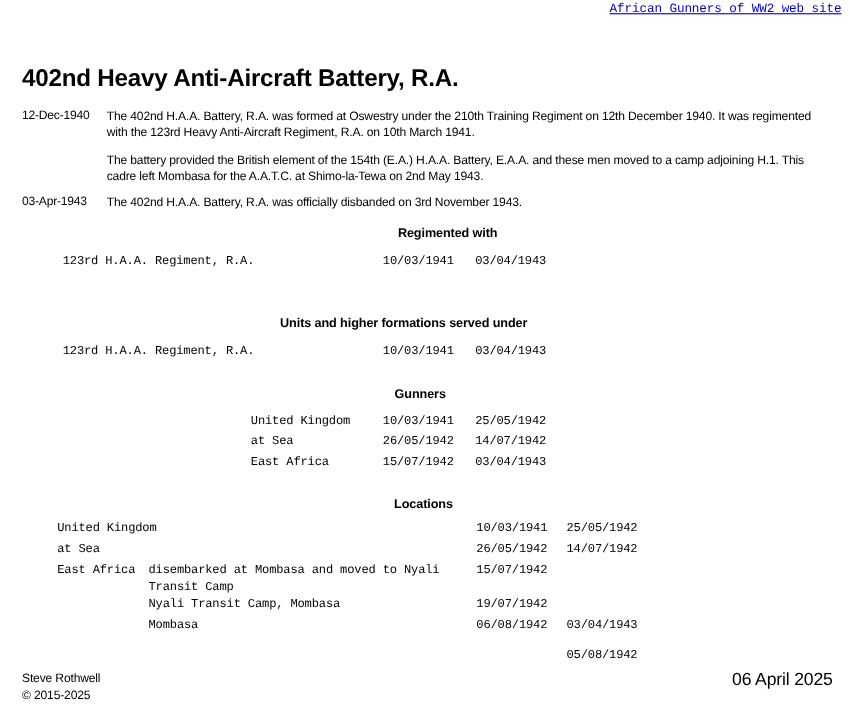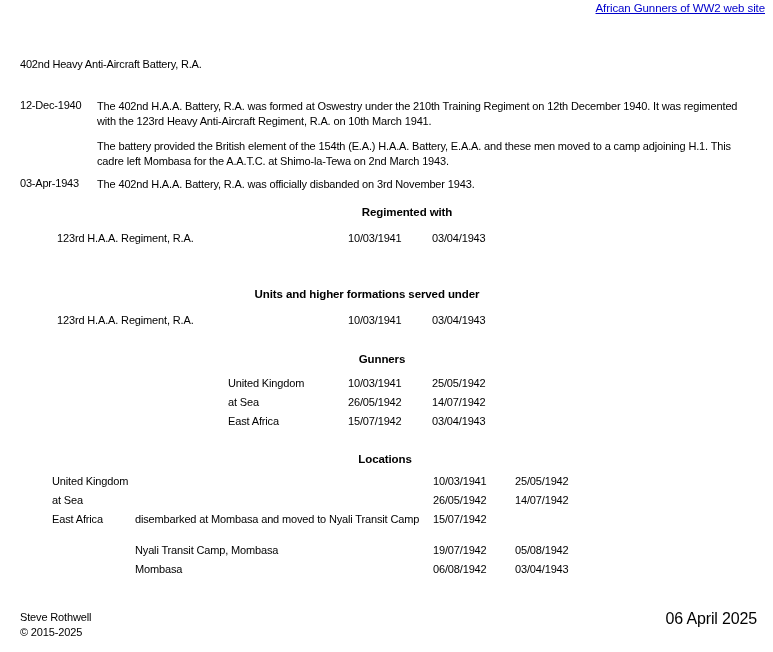--- a/index.html
+++ b/index.html
@@ -21,36 +21,37 @@
     width: 773px;
     height: 652px;
   }
 
   
   .topbar {
     position: absolute;
     top: 2px;
     right: 8px;
     text-align: right;
+    font-family: Liberation Mono, monospace;
   }
   .site-link {
     color: #0000cc;
     text-decoration: underline;
     font-size: 11.5px;
     letter-spacing: -0.1px;
     cursor: pointer;
   }
 
   
   .page-title {
     position: absolute;
     left: 20px;
     top: 58px;
-    font-size: 11px;
-    font-weight: normal;
+    font-size: 22px;
+    font-weight: bold;
     letter-spacing: -0.2px;
     margin: 0;
   }
 
   
   .history {
     position: absolute;
     left: 20px;
     top: 99px;
     width: 740px;
@@ -93,20 +94,21 @@
   }
 
   
   .rowblock { position: absolute; }
   .drow {
     position: relative;
     height: 19px;
     white-space: nowrap;
     font-size: 11px;
     letter-spacing: -0.15px;
+    font-family: Liberation Mono, monospace;
   }
   .cell { position: absolute; top: 0; }
 
   
   .footer-left {
     position: absolute;
     left: 20px;
     top: 610px;
     font-size: 11px;
     line-height: 15px;
@@ -130,21 +132,21 @@
     <a class="site-link" href="#">African Gunners of WW2 web site</a>
   </div>
 
   <h1 class="page-title">402nd Heavy Anti-Aircraft Battery, R.A.</h1>
 
   <div class="history">
       <div class="entry">
         <div class="entry-date">12-Dec-1940</div>
         <div class="entry-body">
           <p class="entry-para">The 402nd H.A.A. Battery, R.A. was formed at Oswestry under the 210th Training Regiment on 12th December 1940.  It was regimented with the 123rd Heavy Anti-Aircraft Regiment, R.A. on 10th March 1941.</p>
-          <p class="entry-para">The battery provided the British element of the 154th (E.A.) H.A.A. Battery, E.A.A. and these men moved to a camp adjoining H.1.  This cadre left Mombasa for the A.A.T.C. at Shimo-la-Tewa on 2nd March 1943.</p>
+          <p class="entry-para">The battery provided the British element of the 154th (E.A.) H.A.A. Battery, E.A.A. and these men moved to a camp adjoining H.1.  This cadre left Mombasa for the A.A.T.C. at Shimo-la-Tewa on 2nd May 1943.</p>
         </div>
       </div>
       <div class="entry">
         <div class="entry-date">03-Apr-1943</div>
         <div class="entry-body">
           <p class="entry-para">The 402nd H.A.A. Battery, R.A. was officially disbanded on 3rd November 1943.</p>
         </div>
       </div>
     </div>
 
@@ -202,21 +204,21 @@
       <div class="drow" style="height: 31px;">
         <div class="cell" style="left: 52px; line-height: 15px;">East Africa</div>
         <div class="cell" style="left: 135px; width: 285px; white-space: normal; line-height: 15px;">disembarked at Mombasa and moved to Nyali Transit Camp</div>
         <div class="cell" style="left: 433px; line-height: 15px;">15/07/1942</div>
         <div class="cell" style="left: 515px; line-height: 15px;"></div>
       </div>
       <div class="drow" style="height: 19px; padding-left: 24px;">
         <div class="cell" style="left: 52px; line-height: 15px;"></div>
         <div class="cell" style="left: 135px; width: 285px; white-space: normal; line-height: 15px;">Nyali Transit Camp, Mombasa</div>
         <div class="cell" style="left: 433px; line-height: 15px;">19/07/1942</div>
-        <div class="cell" style="left: 515px; line-height: 15px;">05/08/1942</div>
+        <div class="cell" style="left: 515px; line-height: 15px; margin-top: 46px;">05/08/1942</div>
       </div>
       <div class="drow" style="height: 19px;">
         <div class="cell" style="left: 52px; line-height: 15px;"></div>
         <div class="cell" style="left: 135px; width: 285px; white-space: normal; line-height: 15px;">Mombasa</div>
         <div class="cell" style="left: 433px; line-height: 15px;">06/08/1942</div>
         <div class="cell" style="left: 515px; line-height: 15px;">03/04/1943</div>
       </div>
     </div>
 
   <div class="footer-left">

